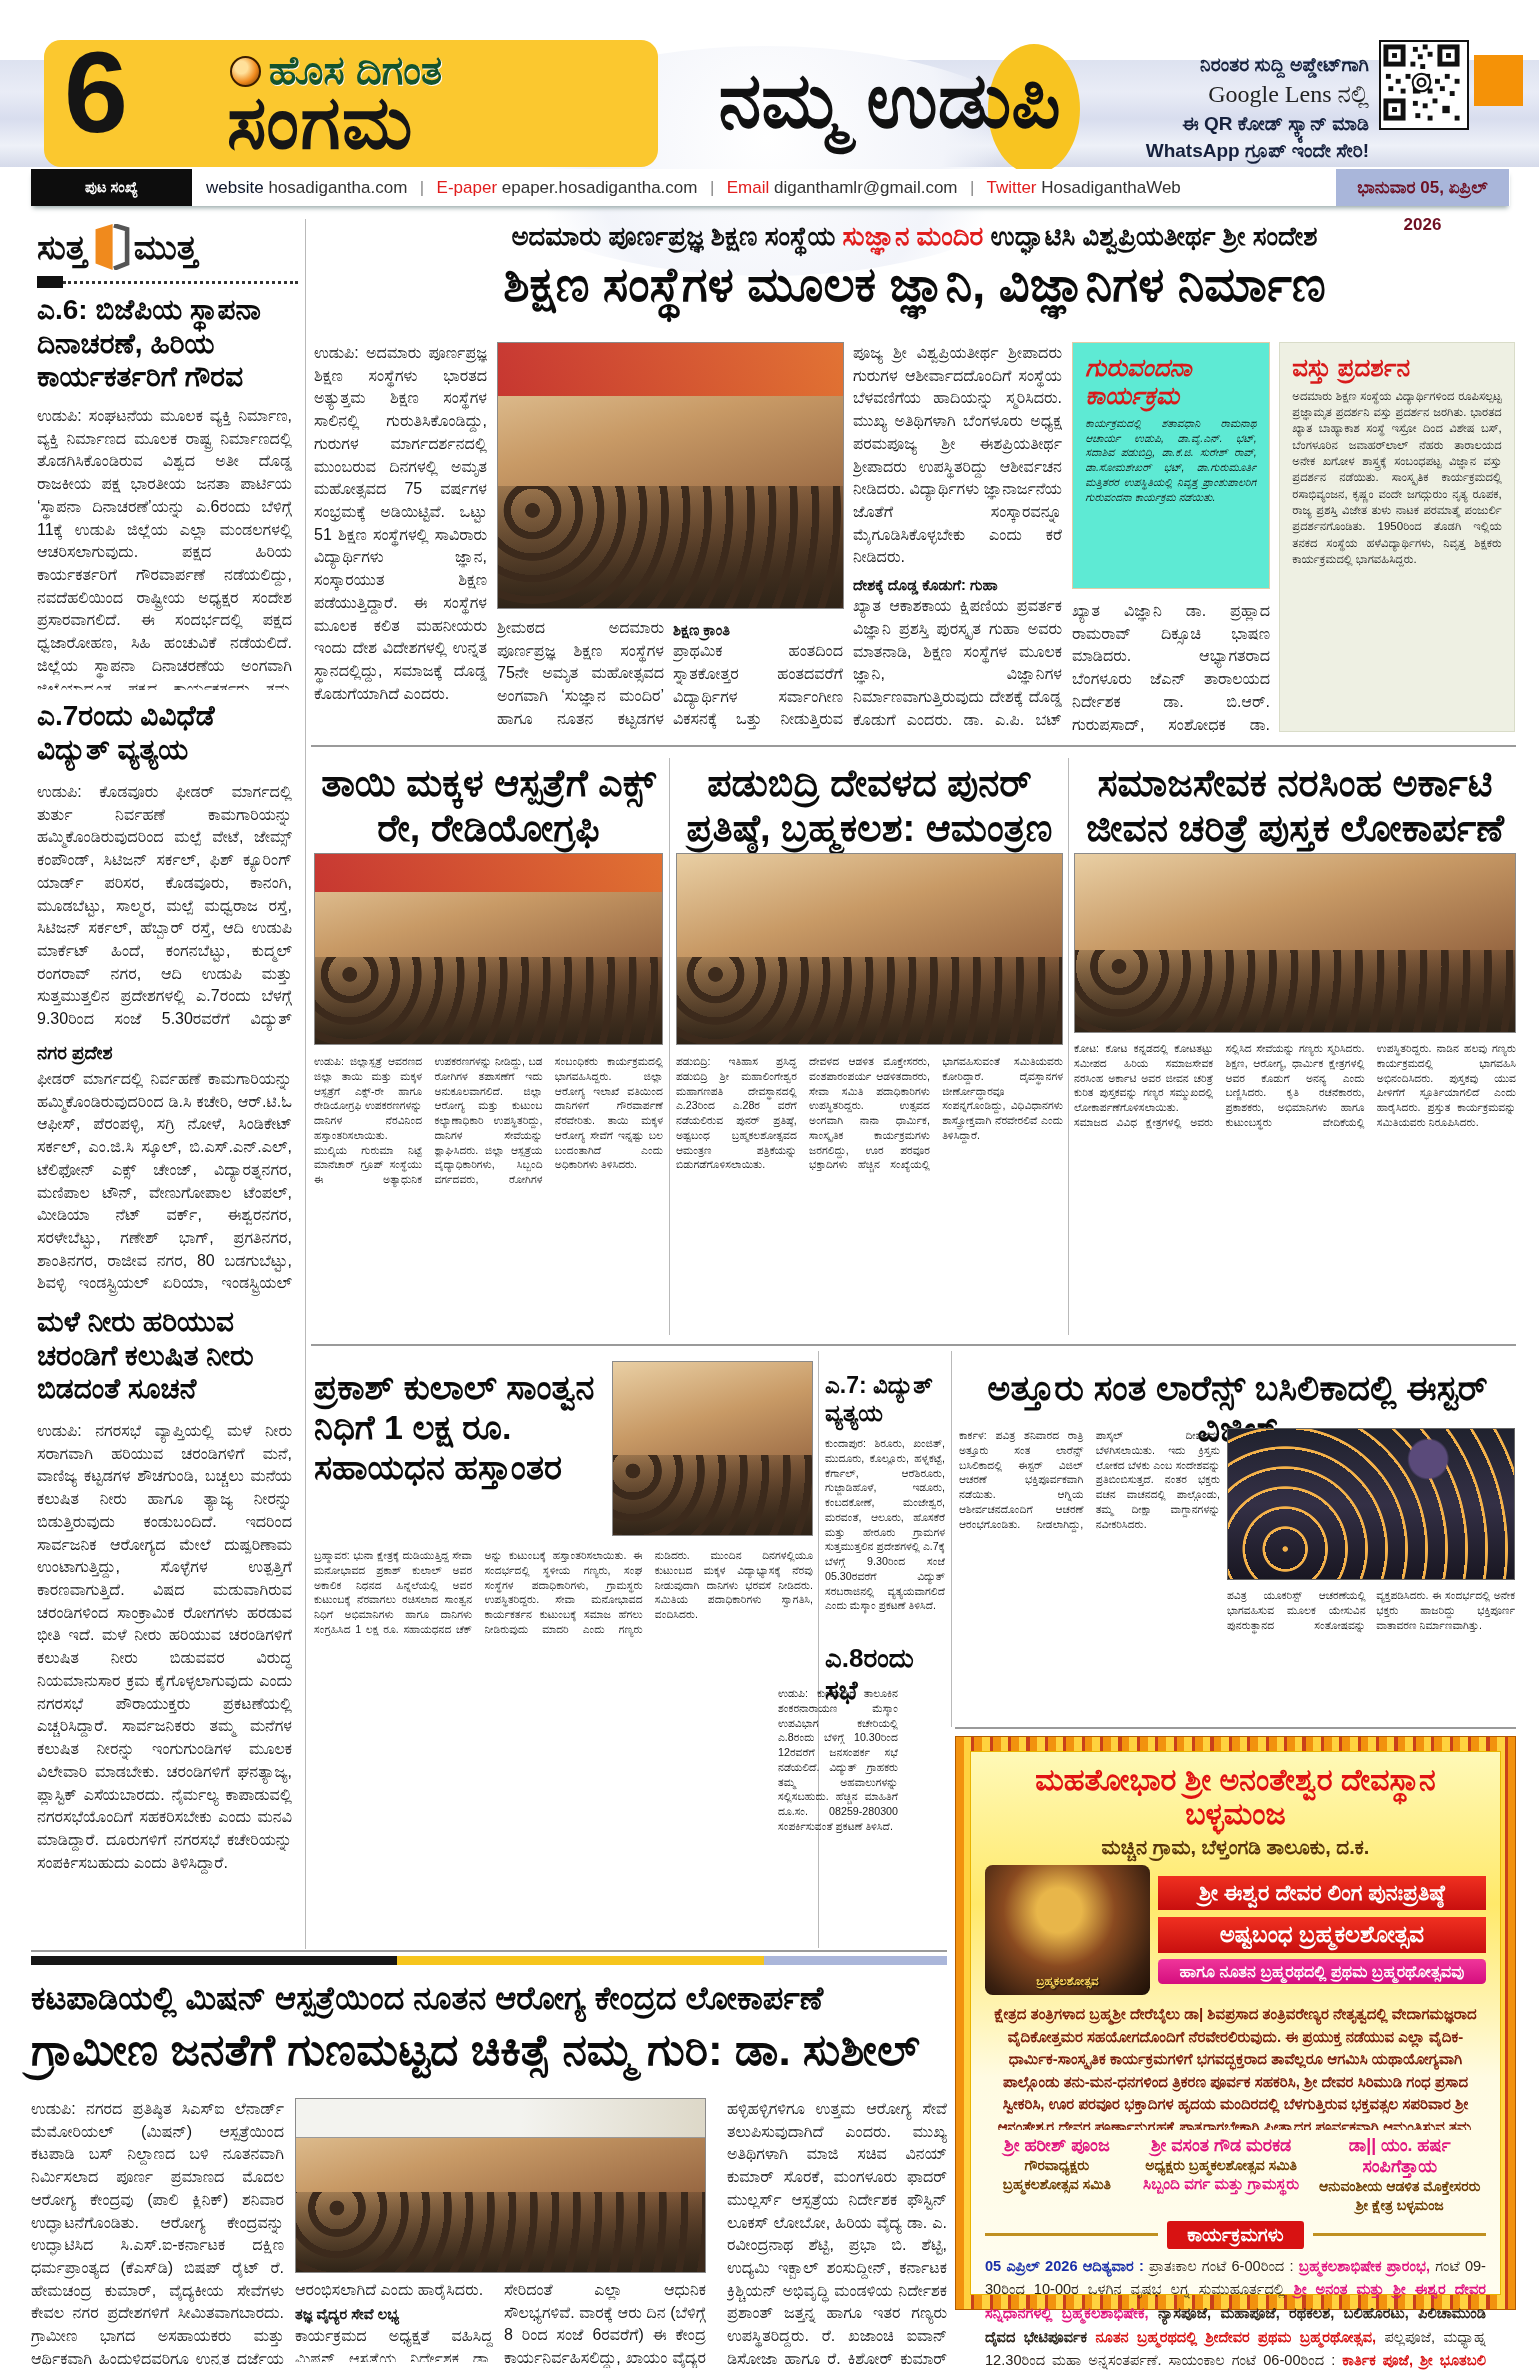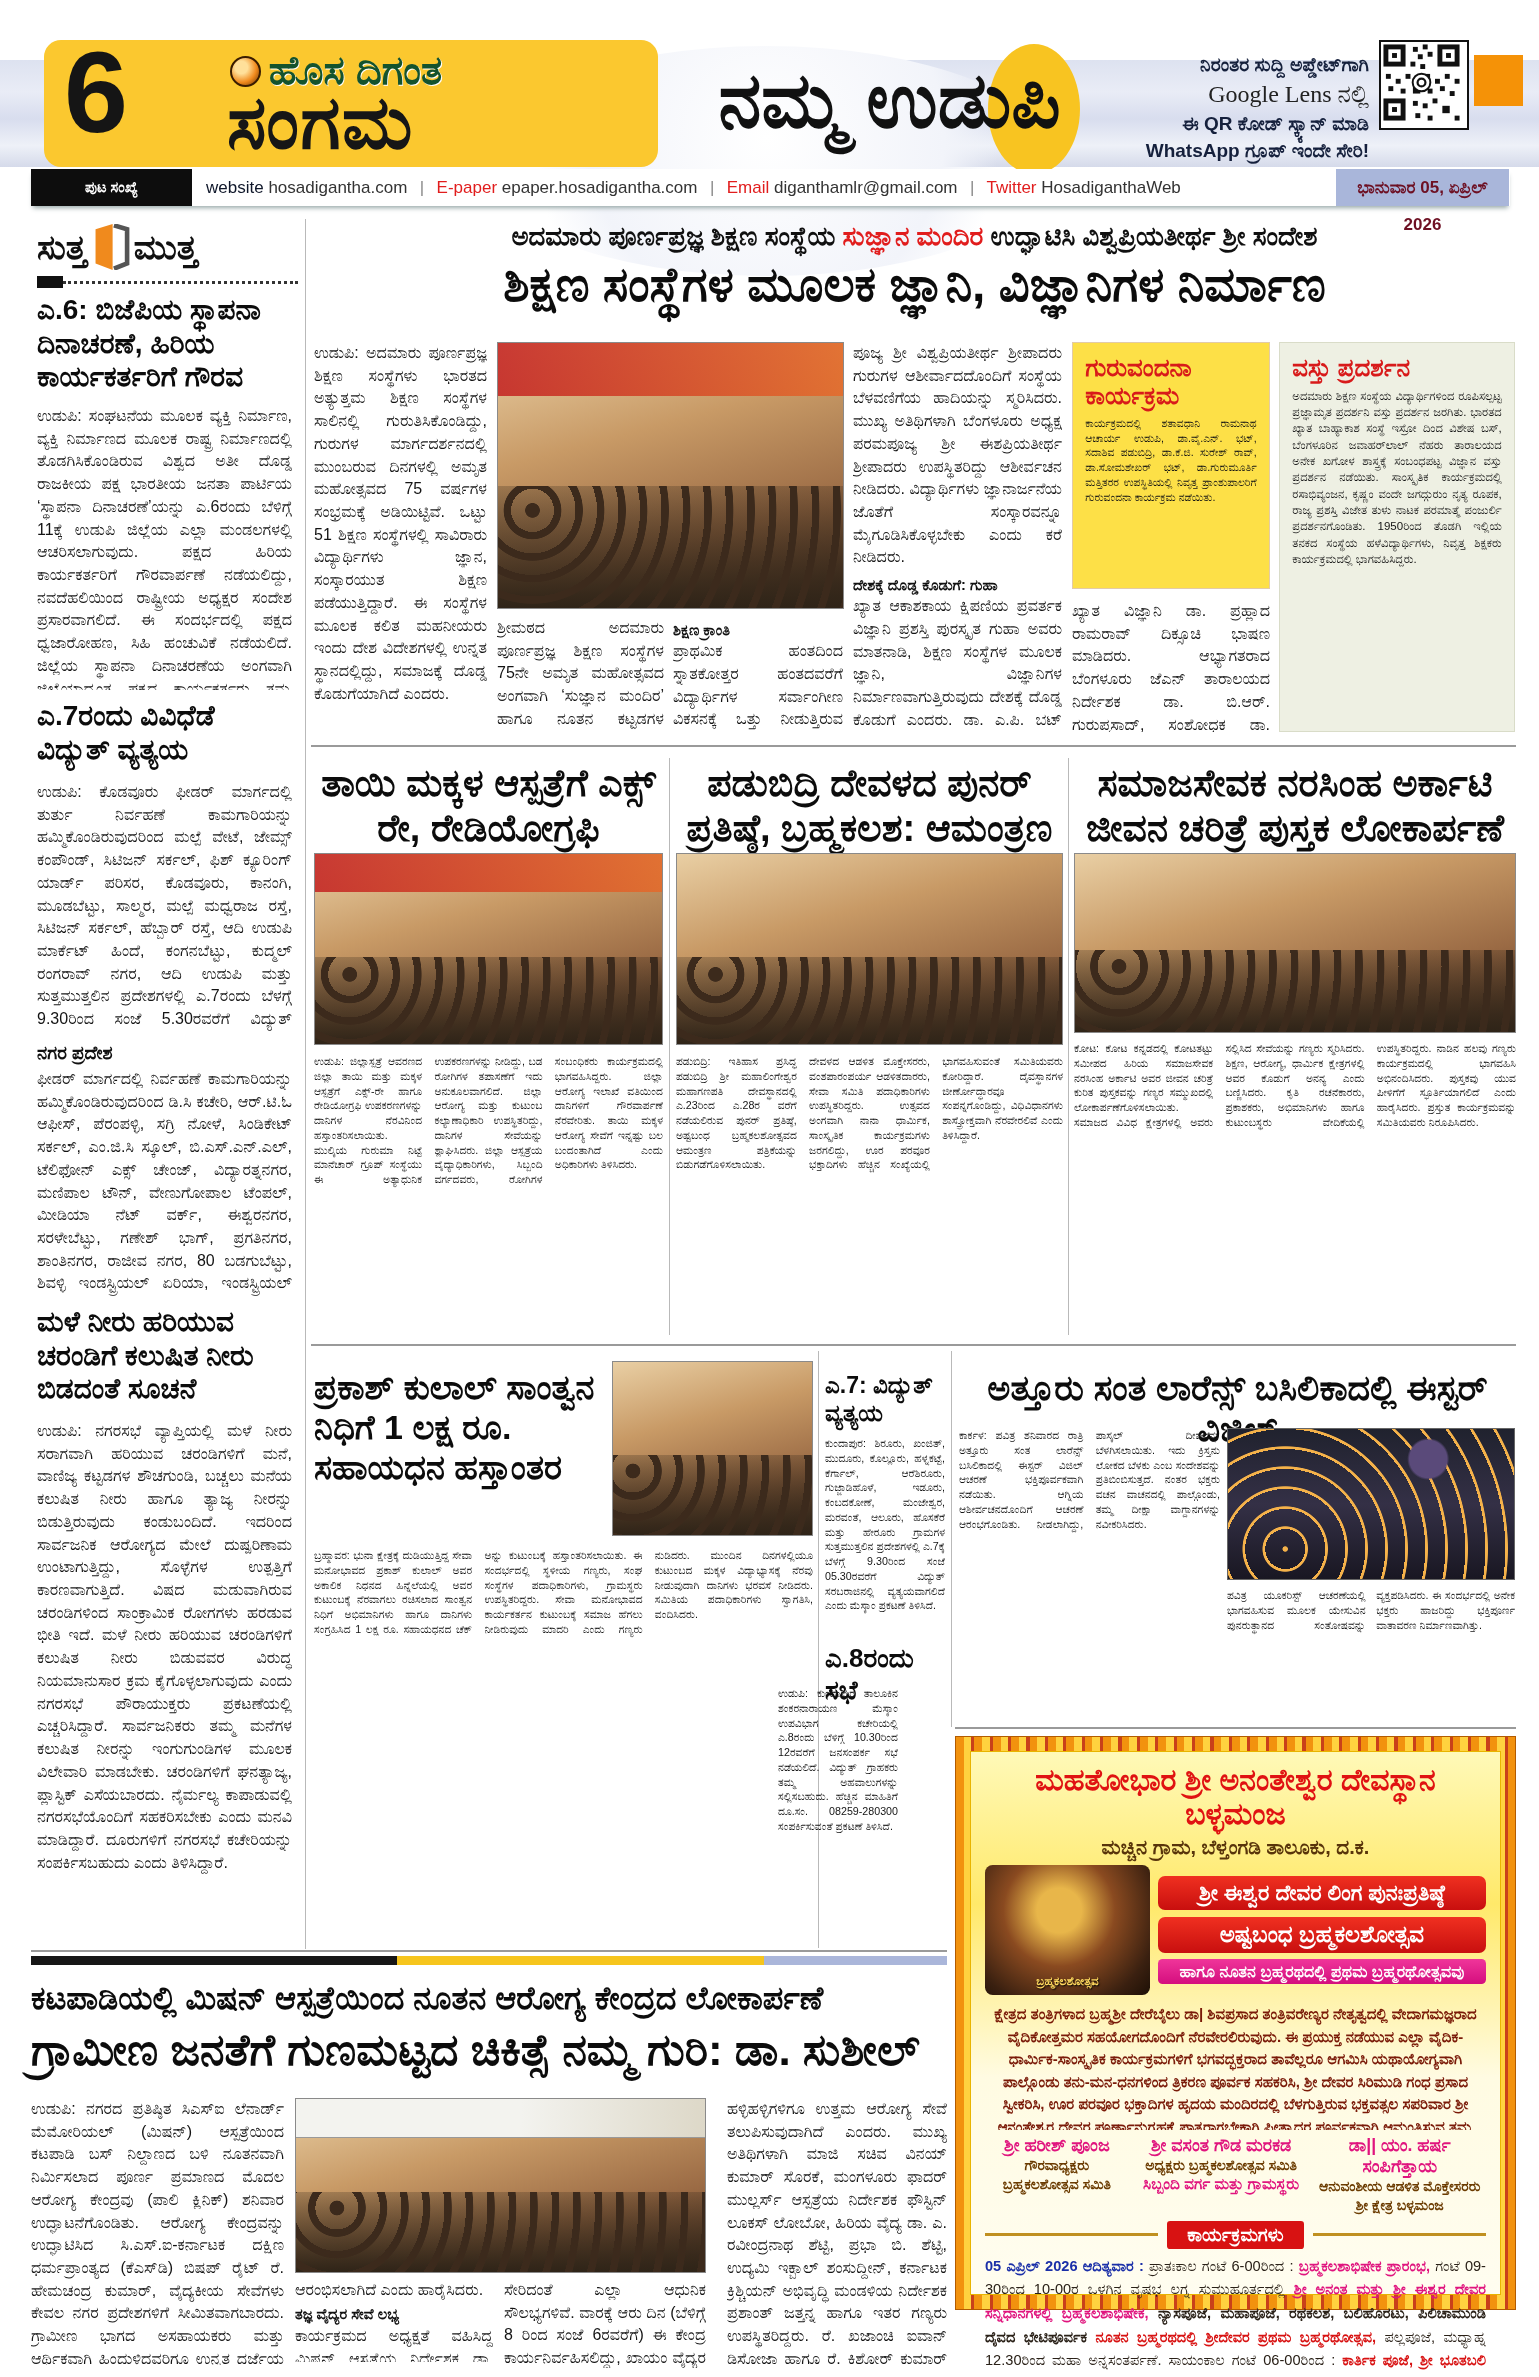--- a/index.html
+++ b/index.html
@@ -45,21 +45,21 @@
   .h-md{font-size:28px;font-weight:bold;line-height:1.2;color:#0c0c0c;}
   .h-sm{font-size:23px;font-weight:bold;line-height:1.22;color:#0c0c0c;}
   .body{font-size:16px;line-height:1.42;text-align:justify;color:#141414;overflow:hidden;}
   .body-sm{font-size:10.7px;line-height:1.38;text-align:justify;color:#141414;overflow:hidden;}
   .c3{column-count:3;column-gap:12.3px;}
   .c2{column-count:2;column-gap:12.3px;}
   .subhead{font-weight:bold;font-size:14.6px;margin:4.6px 0 1.5px;}
   .vrule{width:0.8px;background:#b9b9b9;}
   .hrule{height:1.5px;background:#9a9a9a;}
   
-  .box-tan{background:#fde047;border:0.8px solid #e3cba6;padding:10.7px 12.3px;box-sizing:border-box;}
+  .box-tan{background:#5eead4;border:0.8px solid #e3cba6;padding:10.7px 12.3px;box-sizing:border-box;font-style:italic;}
   .box-pale{background:#eef0e3;border:0.8px solid #d9dcc8;padding:10.7px 12.3px;box-sizing:border-box;}
   .box-title{color:#d81a1a;font-size:24.5px;font-weight:bold;margin-bottom:6.1px;}
   
   .photo{border:0.8px solid #8a8a8a;box-sizing:border-box;
     background:linear-gradient(165deg,#e9cfa4 0%,#c89a66 35%,#9a6a44 70%,#5c3c28 100%);}
   .photo .ban{height:20%;background:linear-gradient(90deg,#c32020,#e56a2a);opacity:.85;}
   .photo .crowd{position:absolute;left:0;bottom:0;width:100%;height:46%;
     background:repeating-radial-gradient(circle at 10% 20%,#3c2a1c 0 7px,rgba(60,42,28,0) 7.7px 21.5px),
       linear-gradient(0deg,#2f2418 0%,rgba(47,36,24,.25) 100%);}
   .photo-dark{border:0.8px solid #666;box-sizing:border-box;
@@ -72,21 +72,21 @@
   .blk-sq{background:#111;}
   
   .ad-frame{background:repeating-linear-gradient(90deg,#f2920e 0 7.7px,#ffd23f 7.7px 15.3px,#c9401a 15.3px 18.4px);
     border:1.5px solid #b35b00;box-sizing:border-box;padding:14px;}
   .ad-inner{width:100%;height:100%;box-sizing:border-box;position:relative;
     background:linear-gradient(180deg,#fff9b8 0%,#ffe96a 28%,#fffbe2 60%,#fffdf0 100%);
     border:1.5px solid #e8b400;padding:10.7px 14px;}
   .ad-title{color:#e01212;font-size:30px;font-weight:bold;text-align:center;line-height:1.15;}
   .ad-sub{color:#58340a;font-size:20px;font-weight:bold;text-align:center;margin-top:4.6px;}
   .ad-redban{background:linear-gradient(180deg,#f03020,#c80f0f);color:#fff;font-weight:bold;
-    text-align:center;border-radius:7px;padding:4.6px 6.1px;}
+    text-align:center;border-radius:0;padding:4.6px 6.1px;}
   .ad-pinkban{background:linear-gradient(180deg,#f0359a,#d40e7e);color:#fff;font-weight:bold;
     text-align:center;border-radius:4.6px;padding:3.8px 6.1px;}
   .ad-body{color:#7a1a08;font-size:15px;line-height:1.5;text-align:center;font-weight:bold;}
   .sig-name{color:#e0147e;font-size:17.6px;font-weight:bold;}
   .sig-role{color:#6b3b00;font-size:14px;font-weight:bold;line-height:1.35;}
   .ribbon{background:#d81212;color:#fff;font-size:18.4px;font-weight:bold;text-align:center;
     padding:3.1px 20px;border-radius:3.1px;display:inline-block;}
   .rib-line{height:2.3px;background:#c09020;flex:1;align-self:center;}
   .sched{font-size:14.6px;line-height:1.62;text-align:justify;color:#222;}
   .c-blue{color:#1b2fa8;font-weight:bold;} .c-dark{color:#2a2118;} .c-pink{color:#e0147e;font-weight:bold;}

